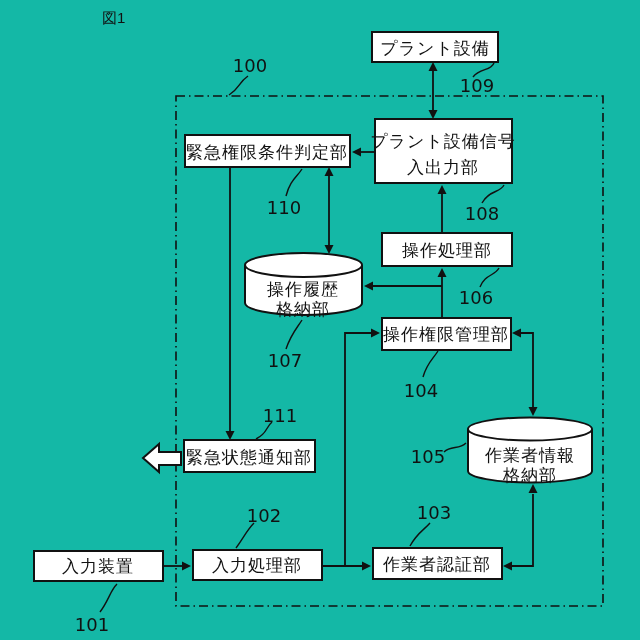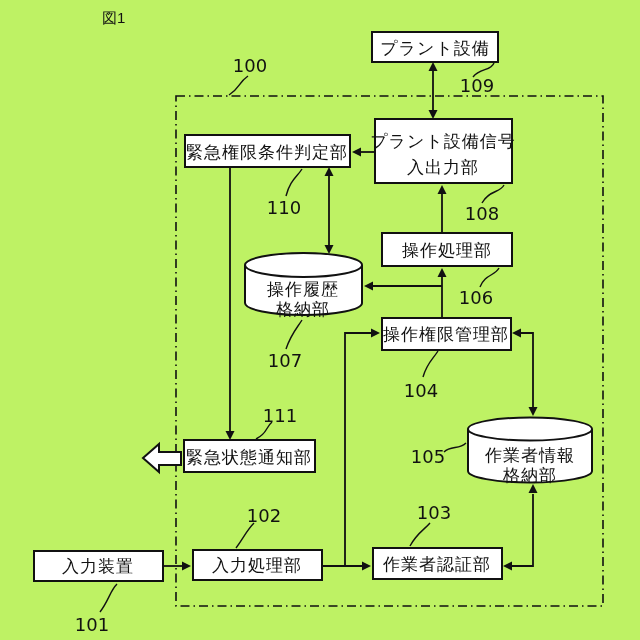--- a/index.html
+++ b/index.html
@@ -1,16 +1,16 @@
 <!DOCTYPE html>
 <html><head>
 <meta charset="utf-8">
 <style>
   html,body{margin:0;padding:0;background:#ffffff;}
-  .stage{width:640px;height:640px;position:relative;background:#bef264;}
+  .stage{width:640px;height:640px;position:relative;background:#14b8a6;}
   svg{display:block;}
   .box{fill:#ffffff;stroke:#111111;stroke-width:2;}
   .cyl{fill:#ffffff;stroke:#111111;stroke-width:2;}
   .ln{stroke:#111111;stroke-width:1.8;fill:none;}
   .ah{fill:#111111;stroke:none;}
   .leader{stroke:#111111;stroke-width:1.4;fill:none;}
   .boundary{fill:none;stroke:#111111;stroke-width:1.6;stroke-dasharray:9 4 1.5 4;}
   .hollow{fill:#ffffff;stroke:#111111;stroke-width:2;stroke-linejoin:miter;}
   .lbl{font-family:"Liberation Sans","DejaVu Sans",sans-serif;font-size:17px;letter-spacing:1px;
        fill:#111111;text-anchor:middle;dominant-baseline:central;}

